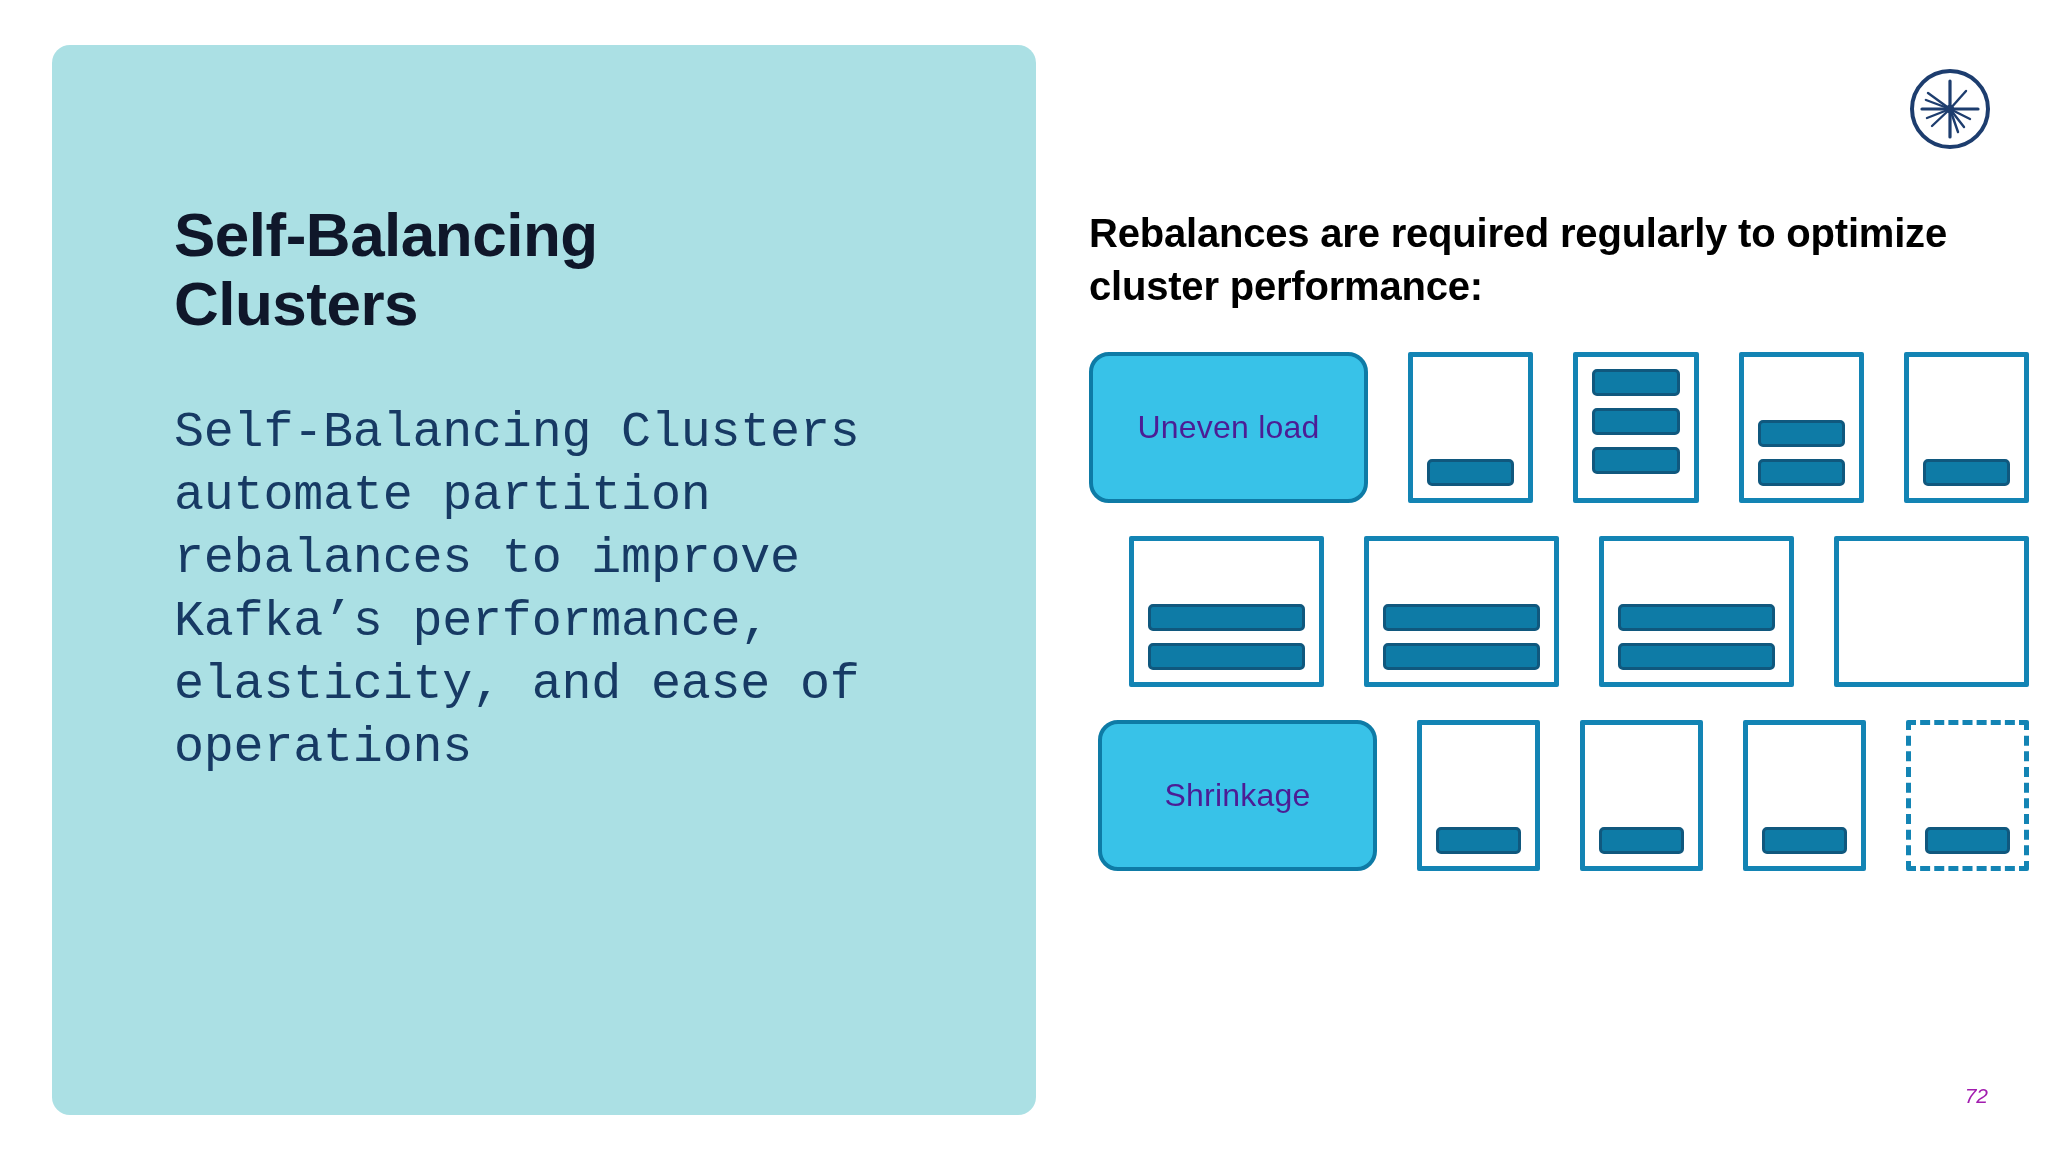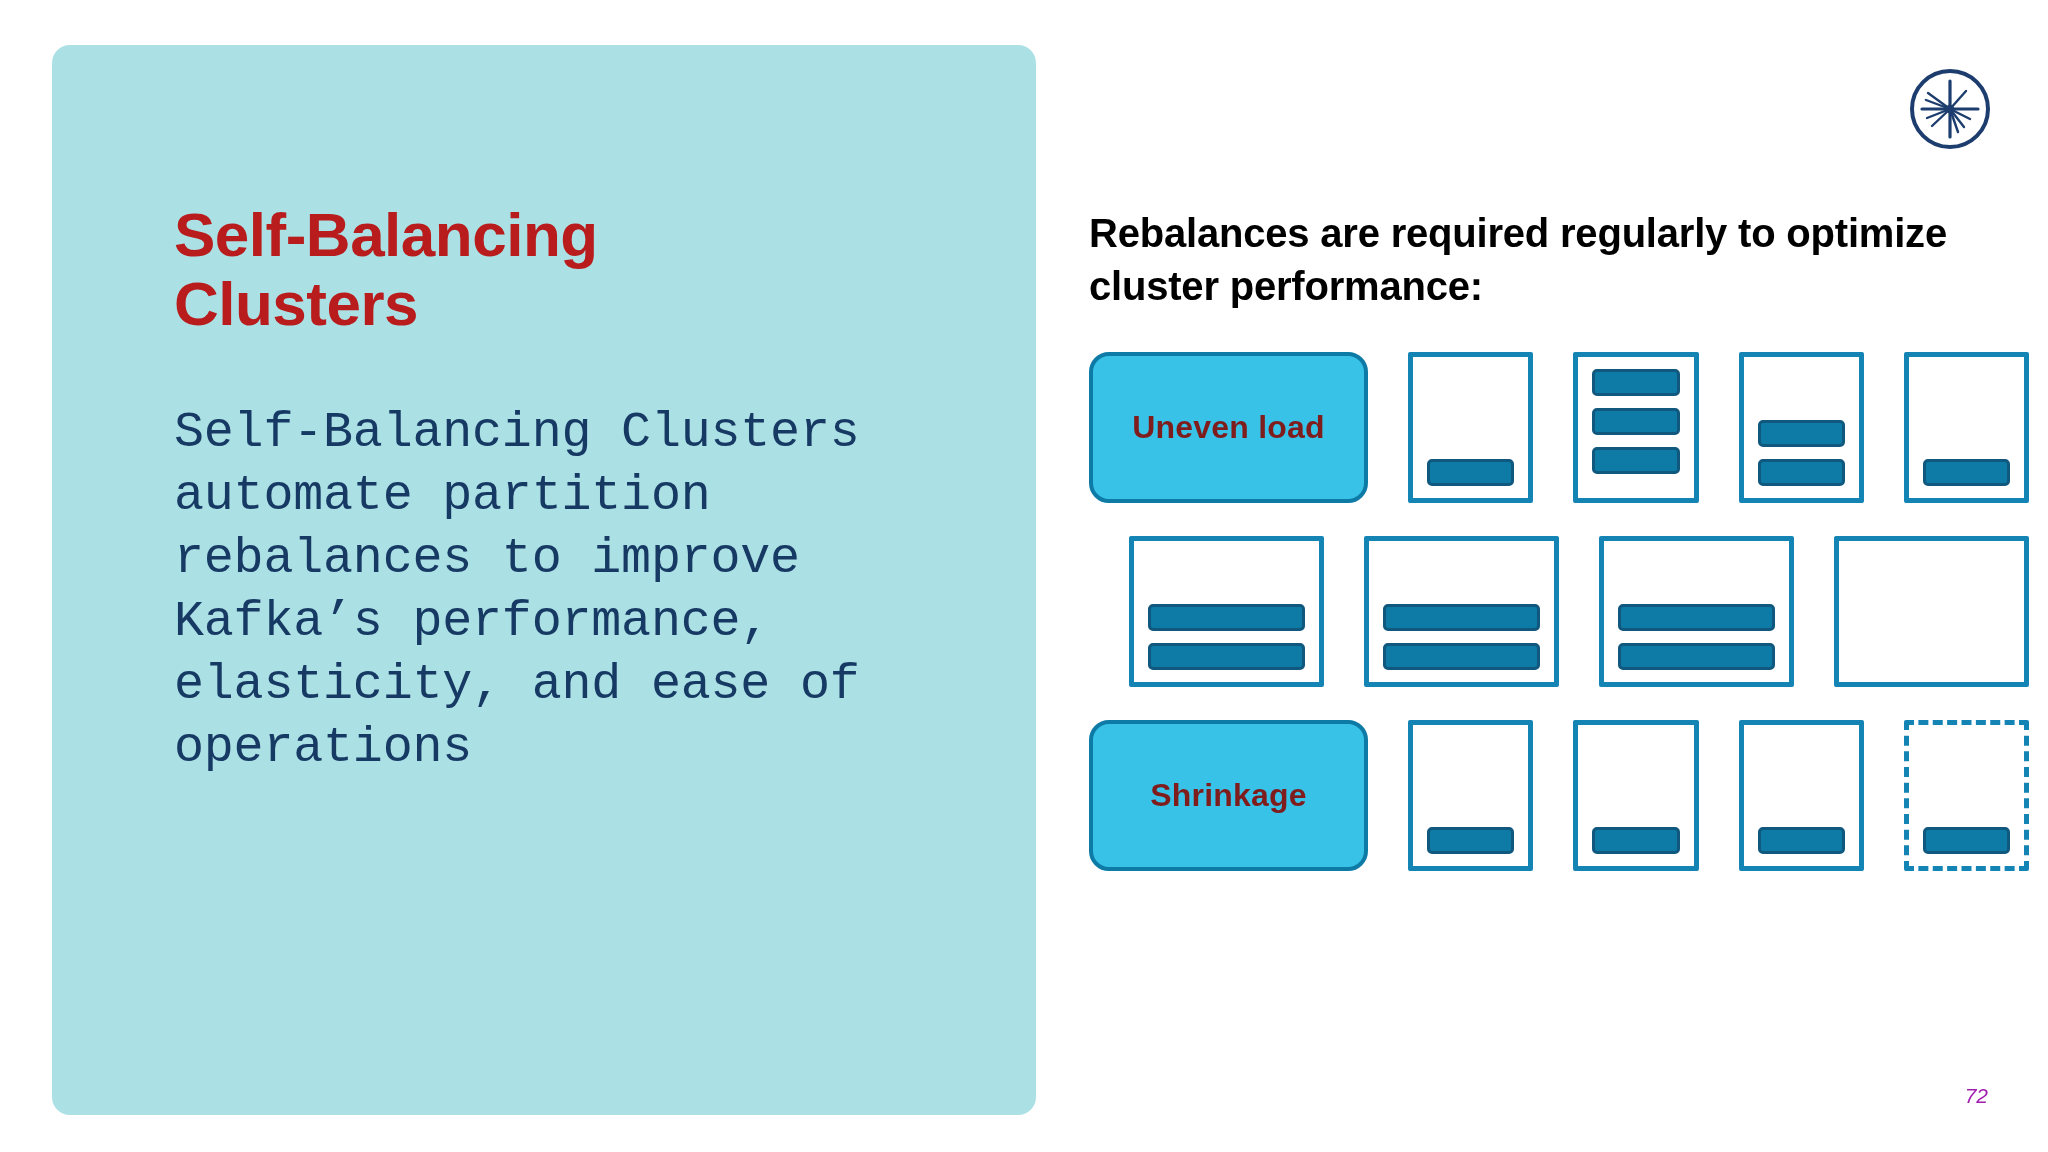--- a/index.html
+++ b/index.html
@@ -24,21 +24,21 @@
     height: 1070px;
     background: #ABE0E4;
     border-radius: 18px;
     box-sizing: border-box;
     padding: 155px 0 0 122px;
   }
 
   #slide-title {
     font-size: 62px;
     font-weight: bold;
-    color: #b91c1c;
+    color: #0f172a;
     line-height: 1.12;
     letter-spacing: -0.5px;
     max-width: 640px;
     margin: 0;
   }
 
   #slide-body {
     margin: 62px 0 16px 0;
     font-size: 50px;
     font-weight: 400;
@@ -85,32 +85,32 @@
     top: 352px;
     width: 940px;
   }
 
   .diagram-row {
     display: flex;
     align-items: stretch;
     margin-bottom: 33px;
     height: 151px;
   }
-  .diagram-row:last-child { margin-bottom: 0; }
+  .diagram-row:last-child { margin-bottom: 0; margin-left: 9px; }
 
   .row-label {
     width: 279px;
     flex: 0 0 279px;
     background: #38C2E8;
     border: 4px solid #0E7BA6;
     border-radius: 20px;
     box-sizing: border-box;
-    color: #7f1d1d;
+    color: #4c1d95;
     font-size: 32px;
-    font-weight: bold;
+    font-weight: normal;
     display: flex;
     align-items: center;
     justify-content: center;
     text-align: right;
     line-height: 1.22;
     letter-spacing: 0.2px;
   }
 
   .row-boxes {
     display: flex;

